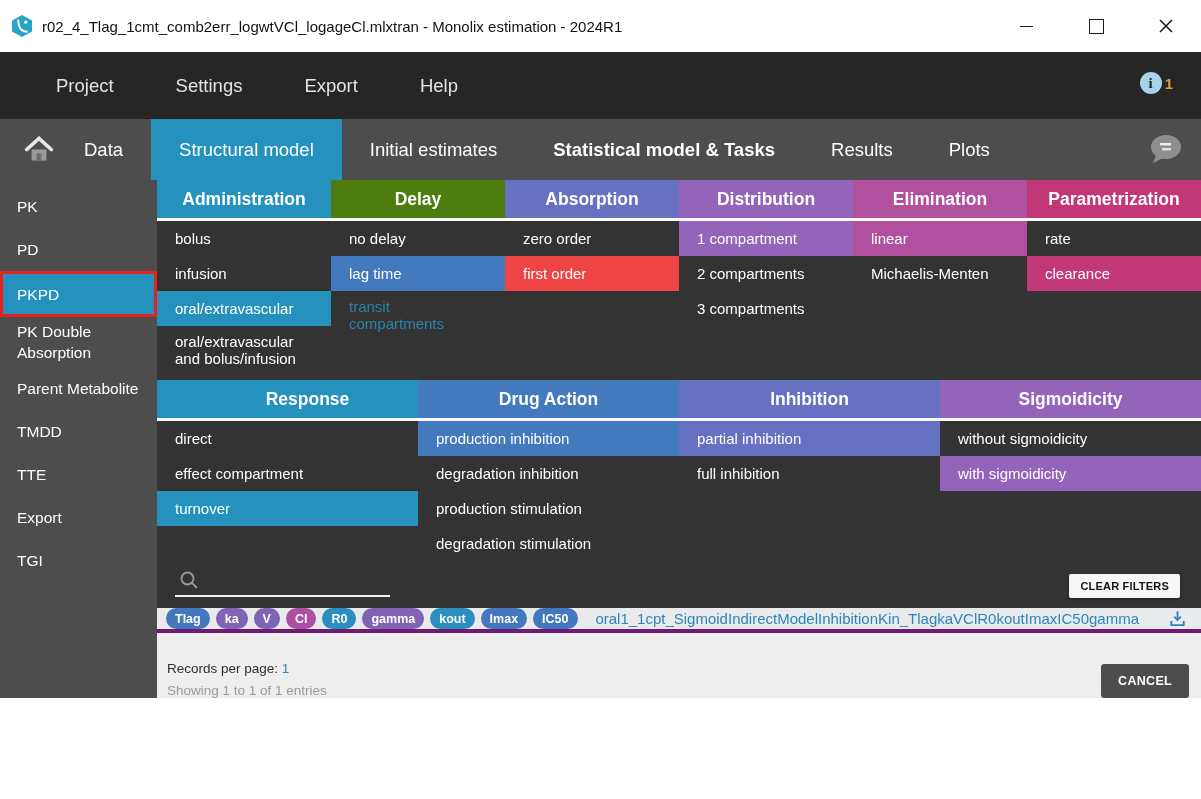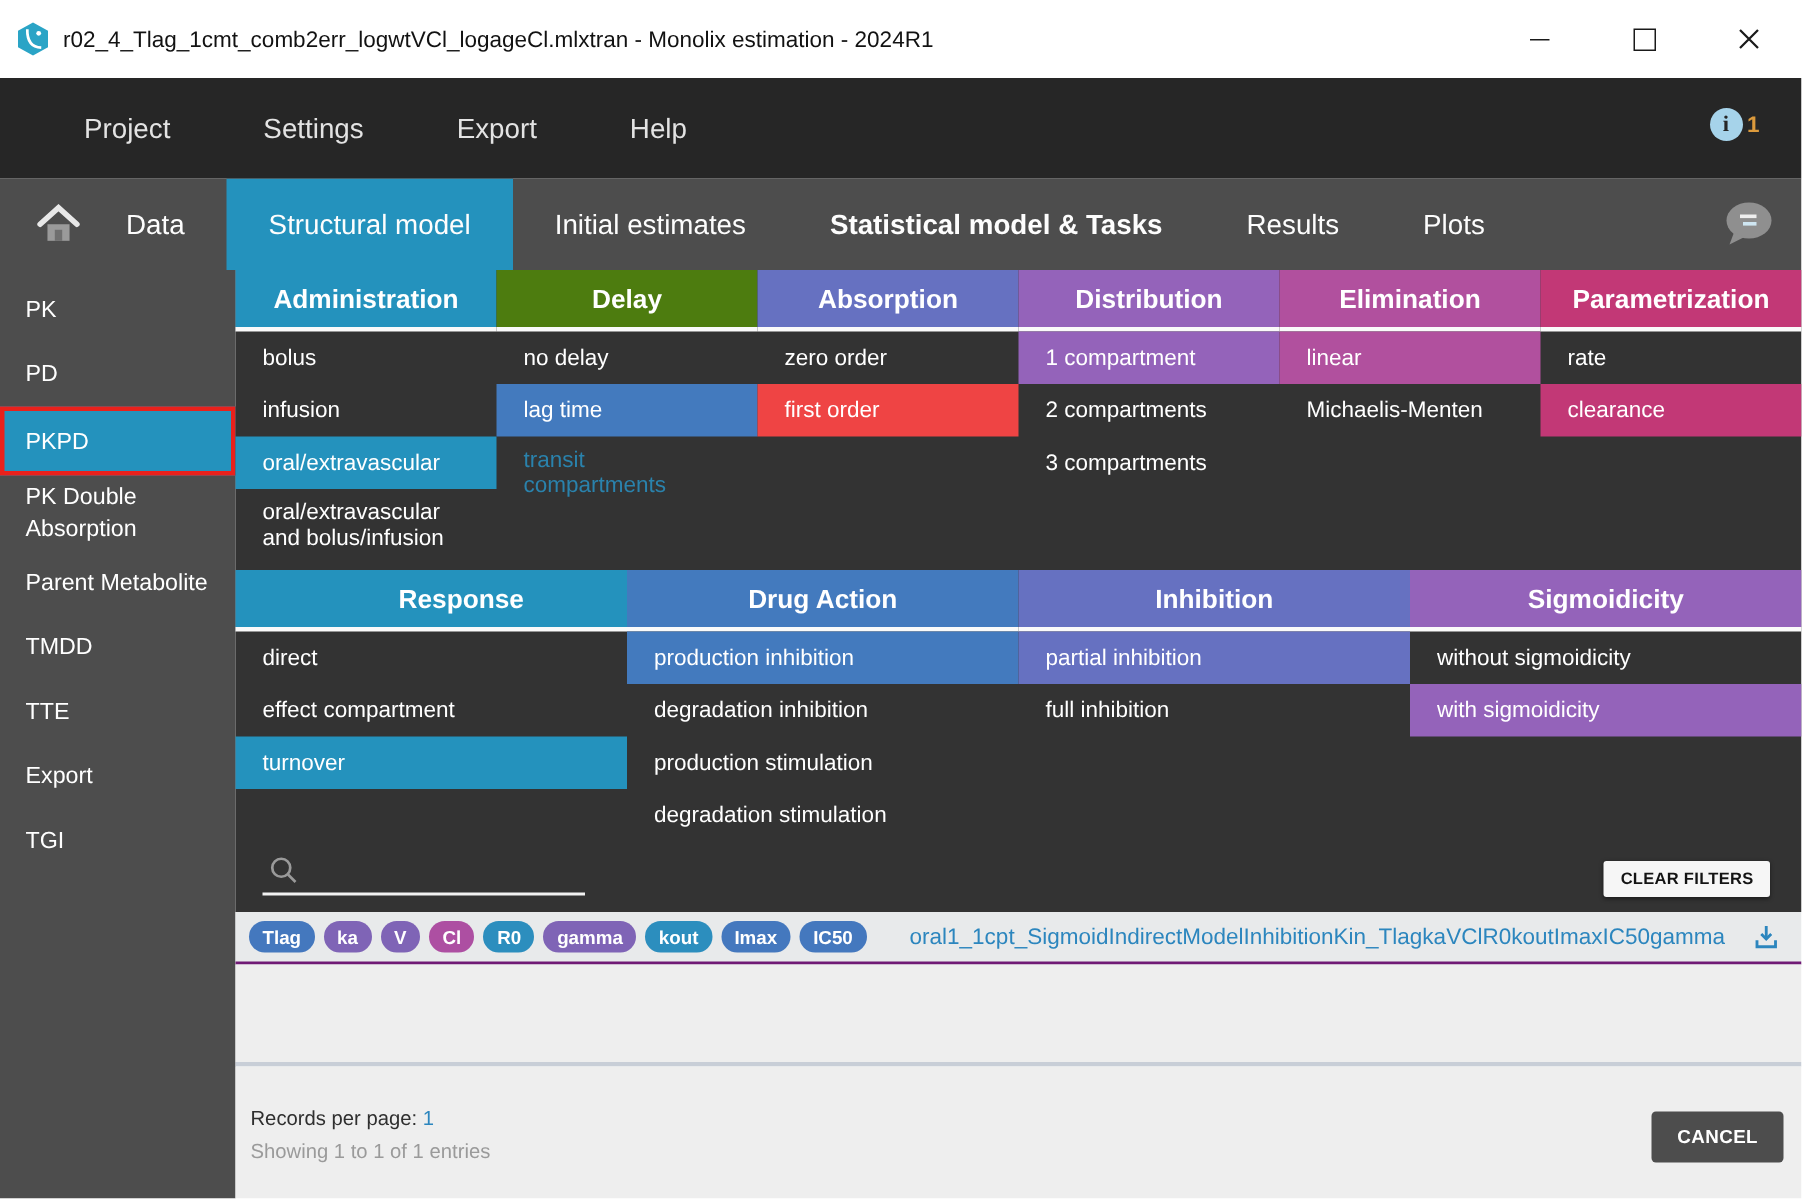--- a/index.html
+++ b/index.html
@@ -25,21 +25,21 @@
     font-weight:bold; font-size:15px; display:flex; align-items:center; justify-content:center; font-family:"Liberation Serif",serif; }
   .info-count { color:#dc9a3c; font-size:15px; font-weight:bold; margin-left:3px; }
   
   .tabbar { height:61px; background:#4d4d4d; display:flex; align-items:stretch; }
   .home-btn { width:32px; margin-left:24px; display:flex; align-items:center; cursor:pointer; }
   .tab { display:flex; align-items:center; padding:0 28px; color:#fdfdfd; font-size:18.5px; cursor:pointer; }
   .tab.selected { background:#2492bd; }
   .tab.bold { font-weight:bold; }
   .chat-btn { margin-left:auto; margin-right:16px; display:flex; align-items:center; cursor:pointer; }
   
-  .content { display:flex; height:619px;border-radius:18px; }
+  .content { display:flex; height:518px;border-radius:18px; }
   .sidebar { width:157px; background:#4d4d4d; padding-top:5px; flex-shrink:0; }
   .side-item { min-height:43px; display:flex; align-items:center; padding:4px 8px 4px 17px;
     color:#fff; font-size:15.5px; line-height:21px; cursor:pointer; }
   .side-item.selected { background:#2492bd; border:3px solid #e9211c; padding-left:14px; min-height:46px; }
   .main { width:1044px; display:flex; flex-direction:column; }
   .lib-area { background:#333333; height:428px; position:relative; }
   .lib-group { display:flex; }
   .lib-group + .lib-group { margin-top:6px; }
   .lib-col { display:flex; flex-direction:column; }
   .lib-head { height:38px; display:flex; align-items:center; justify-content:center;
@@ -51,21 +51,21 @@
   
   .search-row { height:47px; position:relative; }
   .search-input { position:absolute; left:18px; top:6px; width:215px; height:30px; background:transparent;
     border:none; border-bottom:2px solid #f2f2f2; color:#fff; font-size:15px; padding:0 4px 0 30px; outline:none; }
   .search-ico { position:absolute; left:22px; top:9px; }
   .clear-btn { position:absolute; right:21px; bottom:10px; background:#f6f6f6; color:#141414;
     font-size:11px; font-weight:bold; letter-spacing:.2px; padding:6px 11px; border:none; border-radius:2px;
     box-shadow:0 1px 3px rgba(0,0,0,.45); cursor:pointer; }
   
   .tag-row { height:35px; background:#e8eaeb; display:flex; align-items:center; padding-left:9px;
-    border-bottom:2px solid #701a75; }
+    border-bottom:4px solid #701a75;gap:11px; }
   .tag { height:21px; display:flex; align-items:center; padding:0 9px; border-radius:10.5px;
     color:#fff; font-size:12.5px; font-weight:bold; margin-right:6px; }
   .model-link { margin-left:auto; color:#2c86be; font-size:15px; cursor:pointer; }
   .dl-btn { margin:0 14px 0 18px; cursor:pointer; display:flex; align-items:center; }
   .empty-area { height:65px; background:#eeeeee; }
   .divider { height:3px; background:#c8ced7; }
   
   .footer { flex:1; background:#eeeeee; position:relative; padding:27px 0 0 10px; }
   .records-line { font-size:13.5px; color:#2f2f2f; }
   .records-value { color:#2c86be; }

